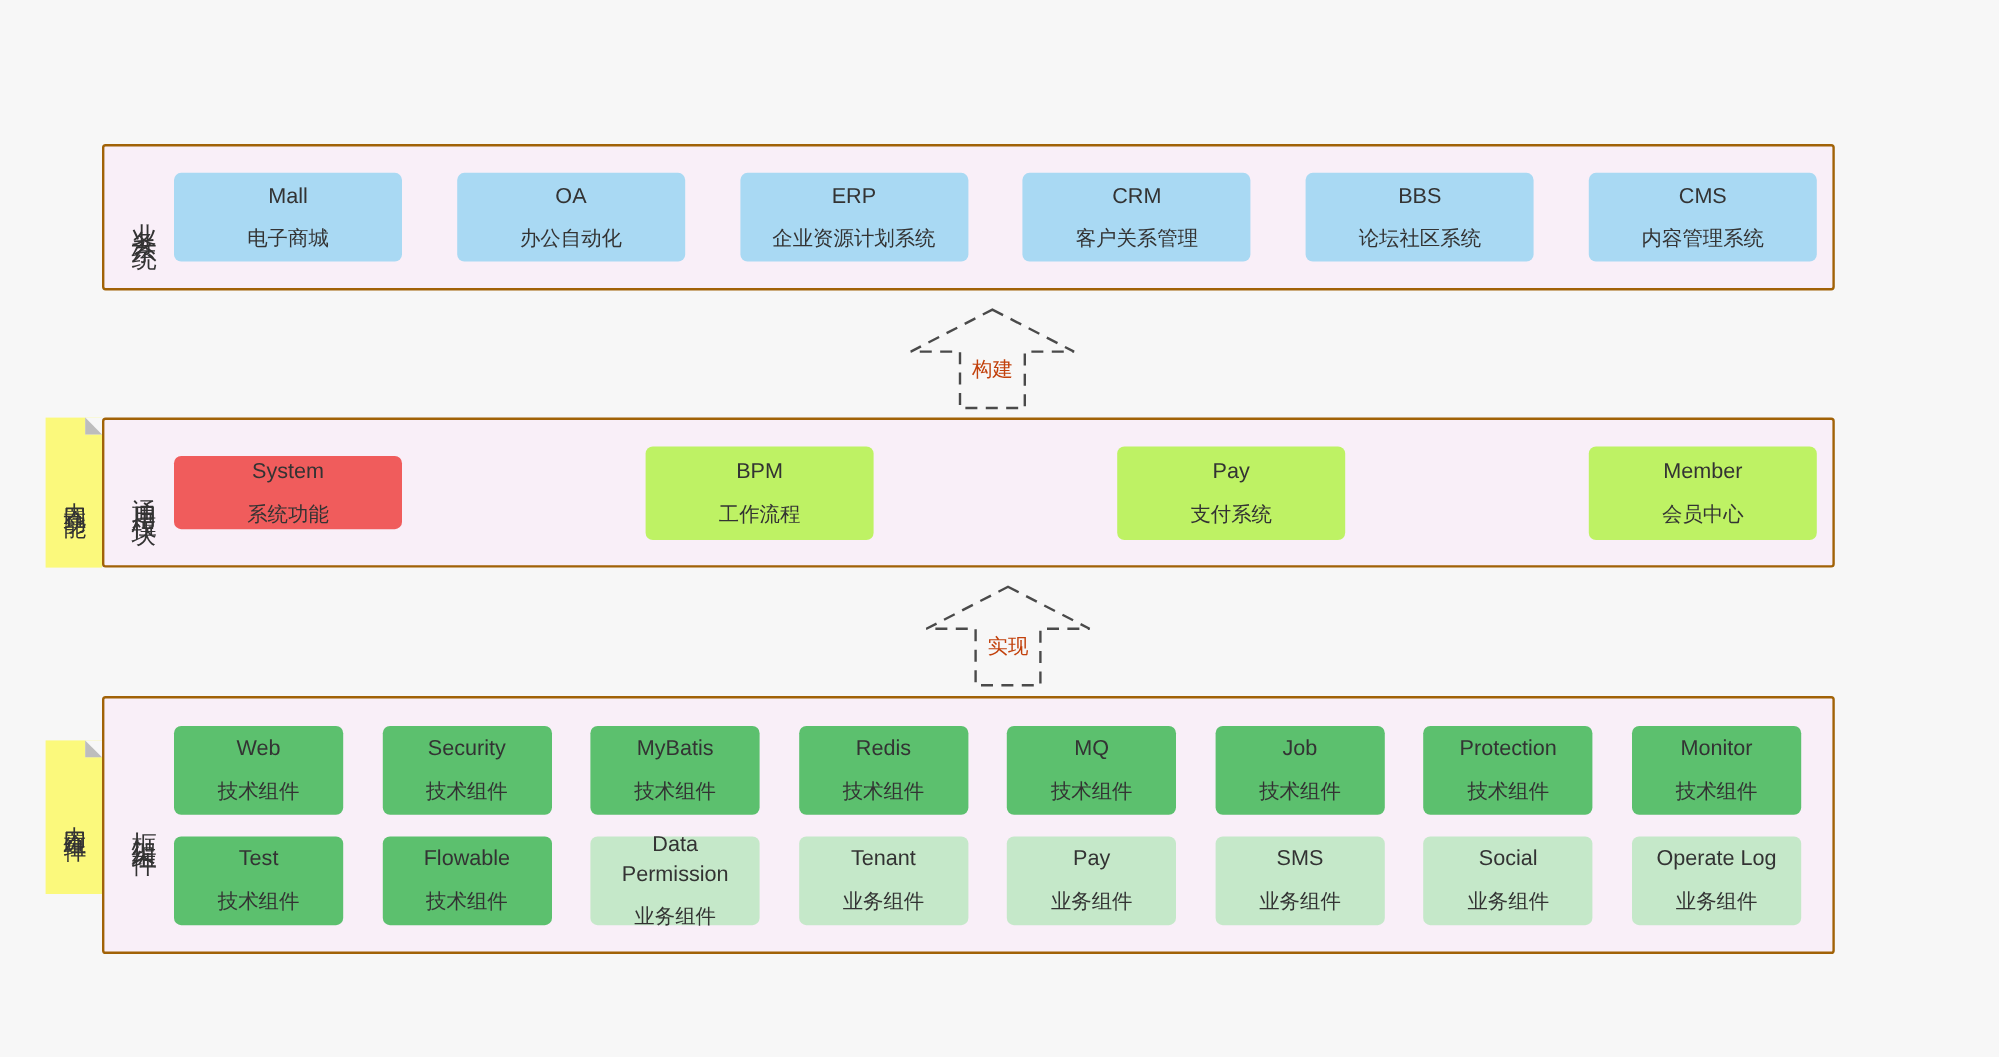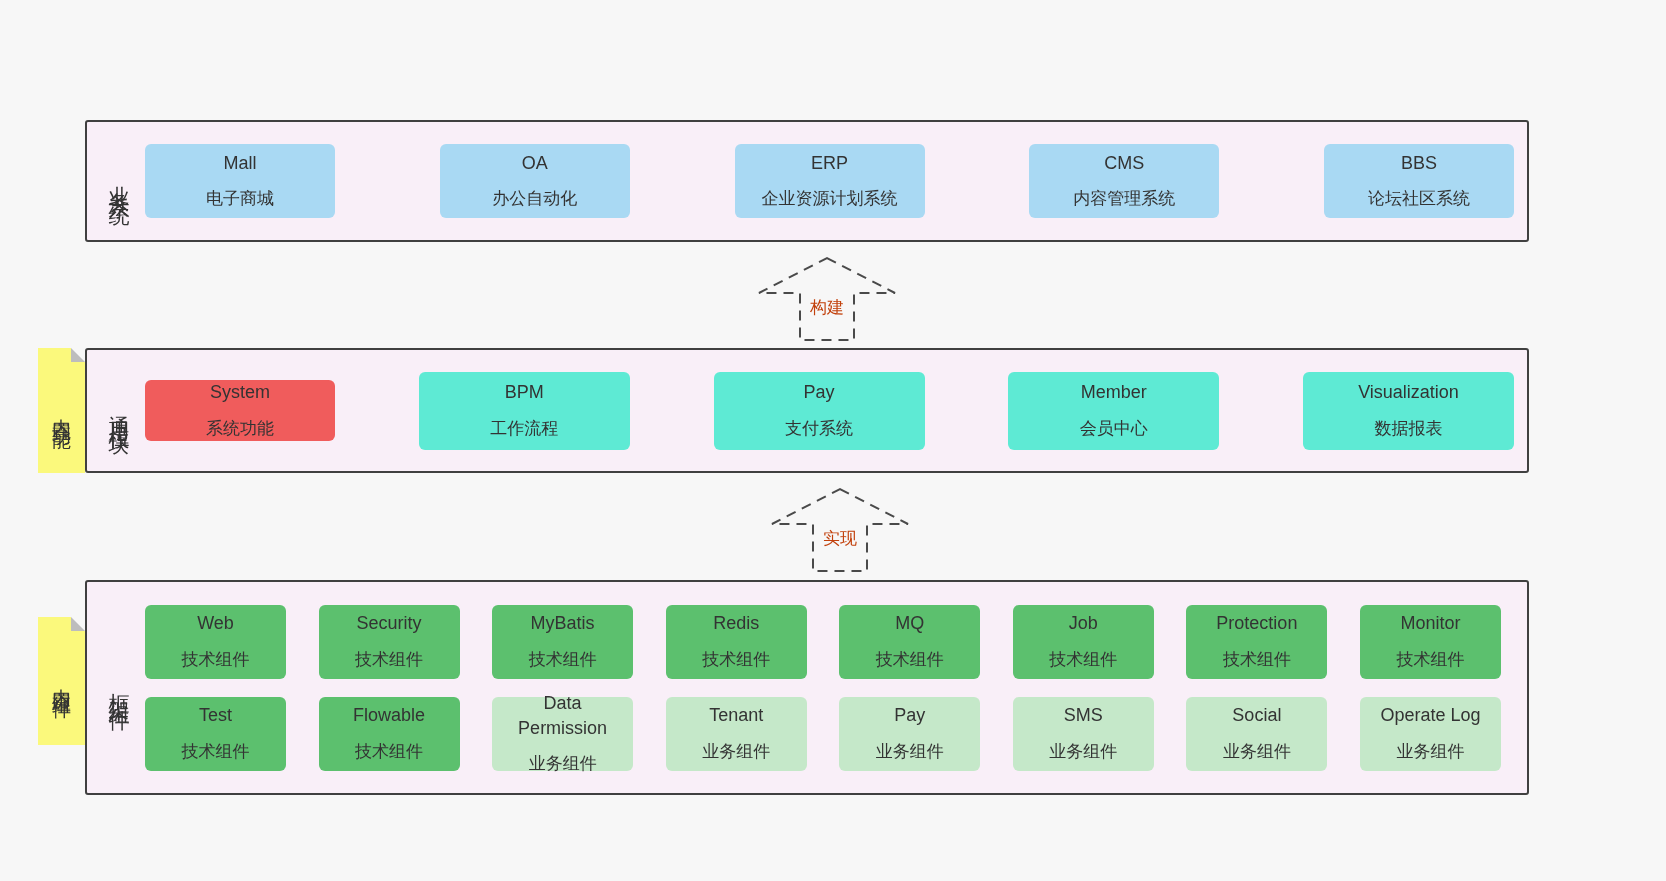--- a/index.html
+++ b/index.html
@@ -14,21 +14,21 @@
     height:881px;
     background:#f7f7f7;
     overflow:hidden;
   }
   
   .band{
     position:absolute;
     left:85px;
     width:1444px;
     box-sizing:border-box;
-    border:2px solid #404040;
+    border:2px solid #a16207;
     border-radius:3px;
     background:#f9eff8;
   }
   .band-business{top:120px;height:122px;}
   .band-modules{top:348px;height:125px;}
   .band-framework{top:580px;height:215px;}
 
   .band-label{
     position:absolute;
     left:18px;
@@ -78,21 +78,21 @@
     text-align:center;
     color:#333;
     line-height:1.35;
     padding:2px 6px;
     box-sizing:border-box;
   }
   .box .t{font-size:18px;}
   .box .s{font-size:17px;margin-top:13px;}
   .box.blue  {background:#a9d9f3;width:190px;height:74px;}
   .box.red   {background:#f05c5c;width:190px;height:61px;}
-  .box.pink  {background:#5eead4;width:211px;height:78px;}
+  .box.pink  {background:#bef264;width:190px;height:78px;}
   .box.green {background:#5cc06e;width:141px;height:74px;}
   .box.lgreen{background:#c5e8c9;width:141px;height:74px;}
 
   
   .sticky{
     position:absolute;
     width:47px;
     background:#fbf97c;
     display:flex;
     align-items:center;
@@ -152,26 +152,30 @@
       </div>
       <div class="box blue">
         <div class="t">OA</div>
         <div class="s">办公自动化</div>
       </div>
       <div class="box blue">
         <div class="t">ERP</div>
         <div class="s">企业资源计划系统</div>
       </div>
       <div class="box blue">
+        <div class="t">CRM</div>
+        <div class="s">客户关系管理</div>
+      </div>
+      <div class="box blue">
+        <div class="t">BBS</div>
+        <div class="s">论坛社区系统</div>
+      </div>
+      <div class="box blue">
         <div class="t">CMS</div>
         <div class="s">内容管理系统</div>
-      </div>
-      <div class="box blue">
-        <div class="t">BBS</div>
-        <div class="s">论坛社区系统</div>
       </div>
     </div>
   </div>
 
   <div class="arrow arrow-build">
     <svg width="140" height="86" viewBox="0 0 140 86">
       <polygon points="70,2 138,37 97,37 97,84 43,84 43,37 2,37" fill="none" stroke="#4a4a4a" stroke-width="2" stroke-dasharray="10 7"></polygon>
     </svg>
     <span class="arrow-label">构建</span>
   </div>
@@ -192,24 +196,20 @@
         <div class="s">工作流程</div>
       </div>
       <div class="box pink">
         <div class="t">Pay</div>
         <div class="s">支付系统</div>
       </div>
       <div class="box pink">
         <div class="t">Member</div>
         <div class="s">会员中心</div>
       </div>
-      <div class="box pink">
-        <div class="t">Visualization</div>
-        <div class="s">数据报表</div>
-      </div>
     </div>
   </div>
 
   <div class="arrow arrow-implement">
     <svg width="140" height="86" viewBox="0 0 140 86">
       <polygon points="70,2 138,37 97,37 97,84 43,84 43,37 2,37" fill="none" stroke="#4a4a4a" stroke-width="2" stroke-dasharray="10 7"></polygon>
     </svg>
     <span class="arrow-label">实现</span>
   </div>
 

